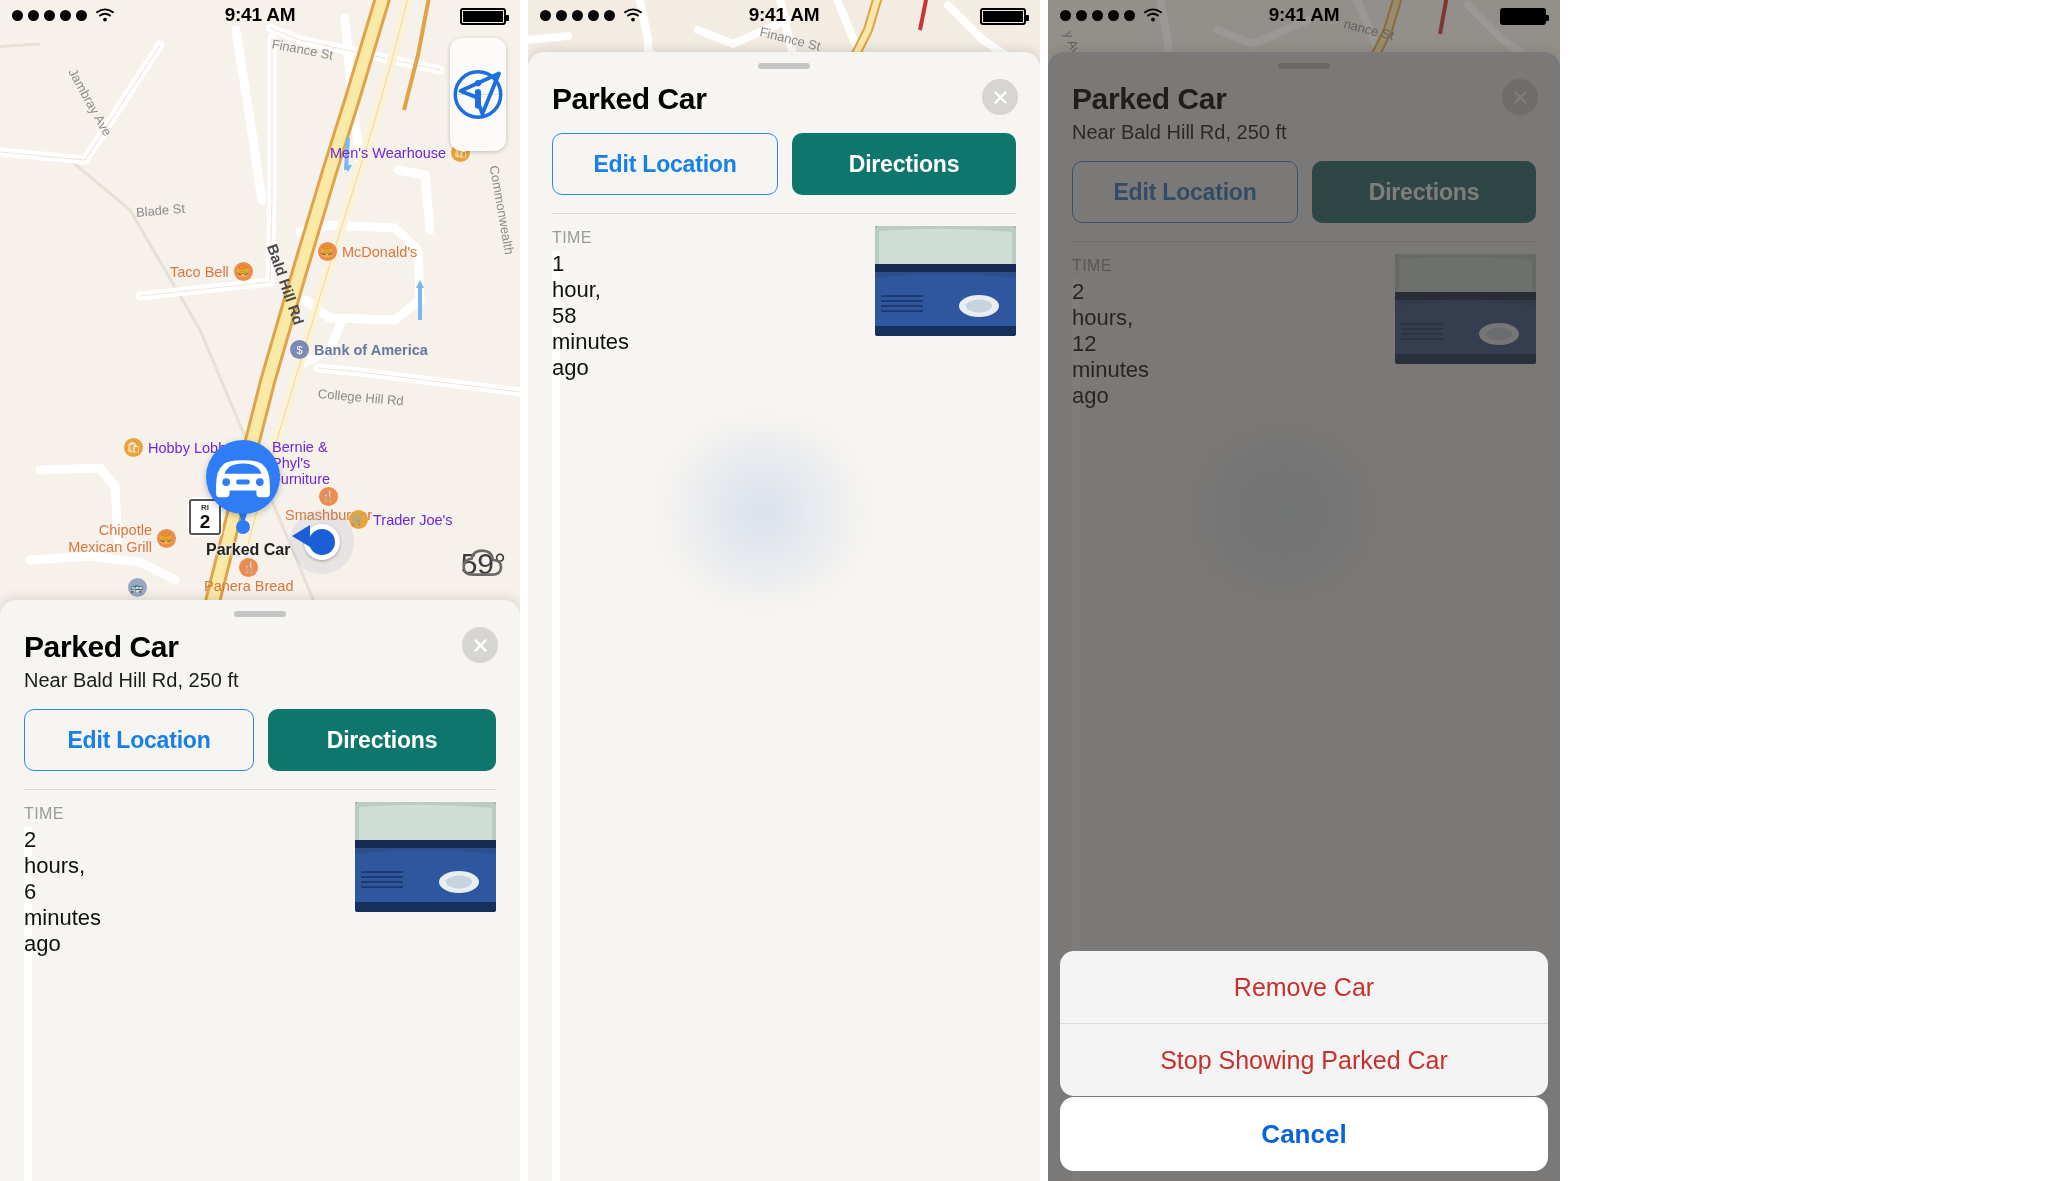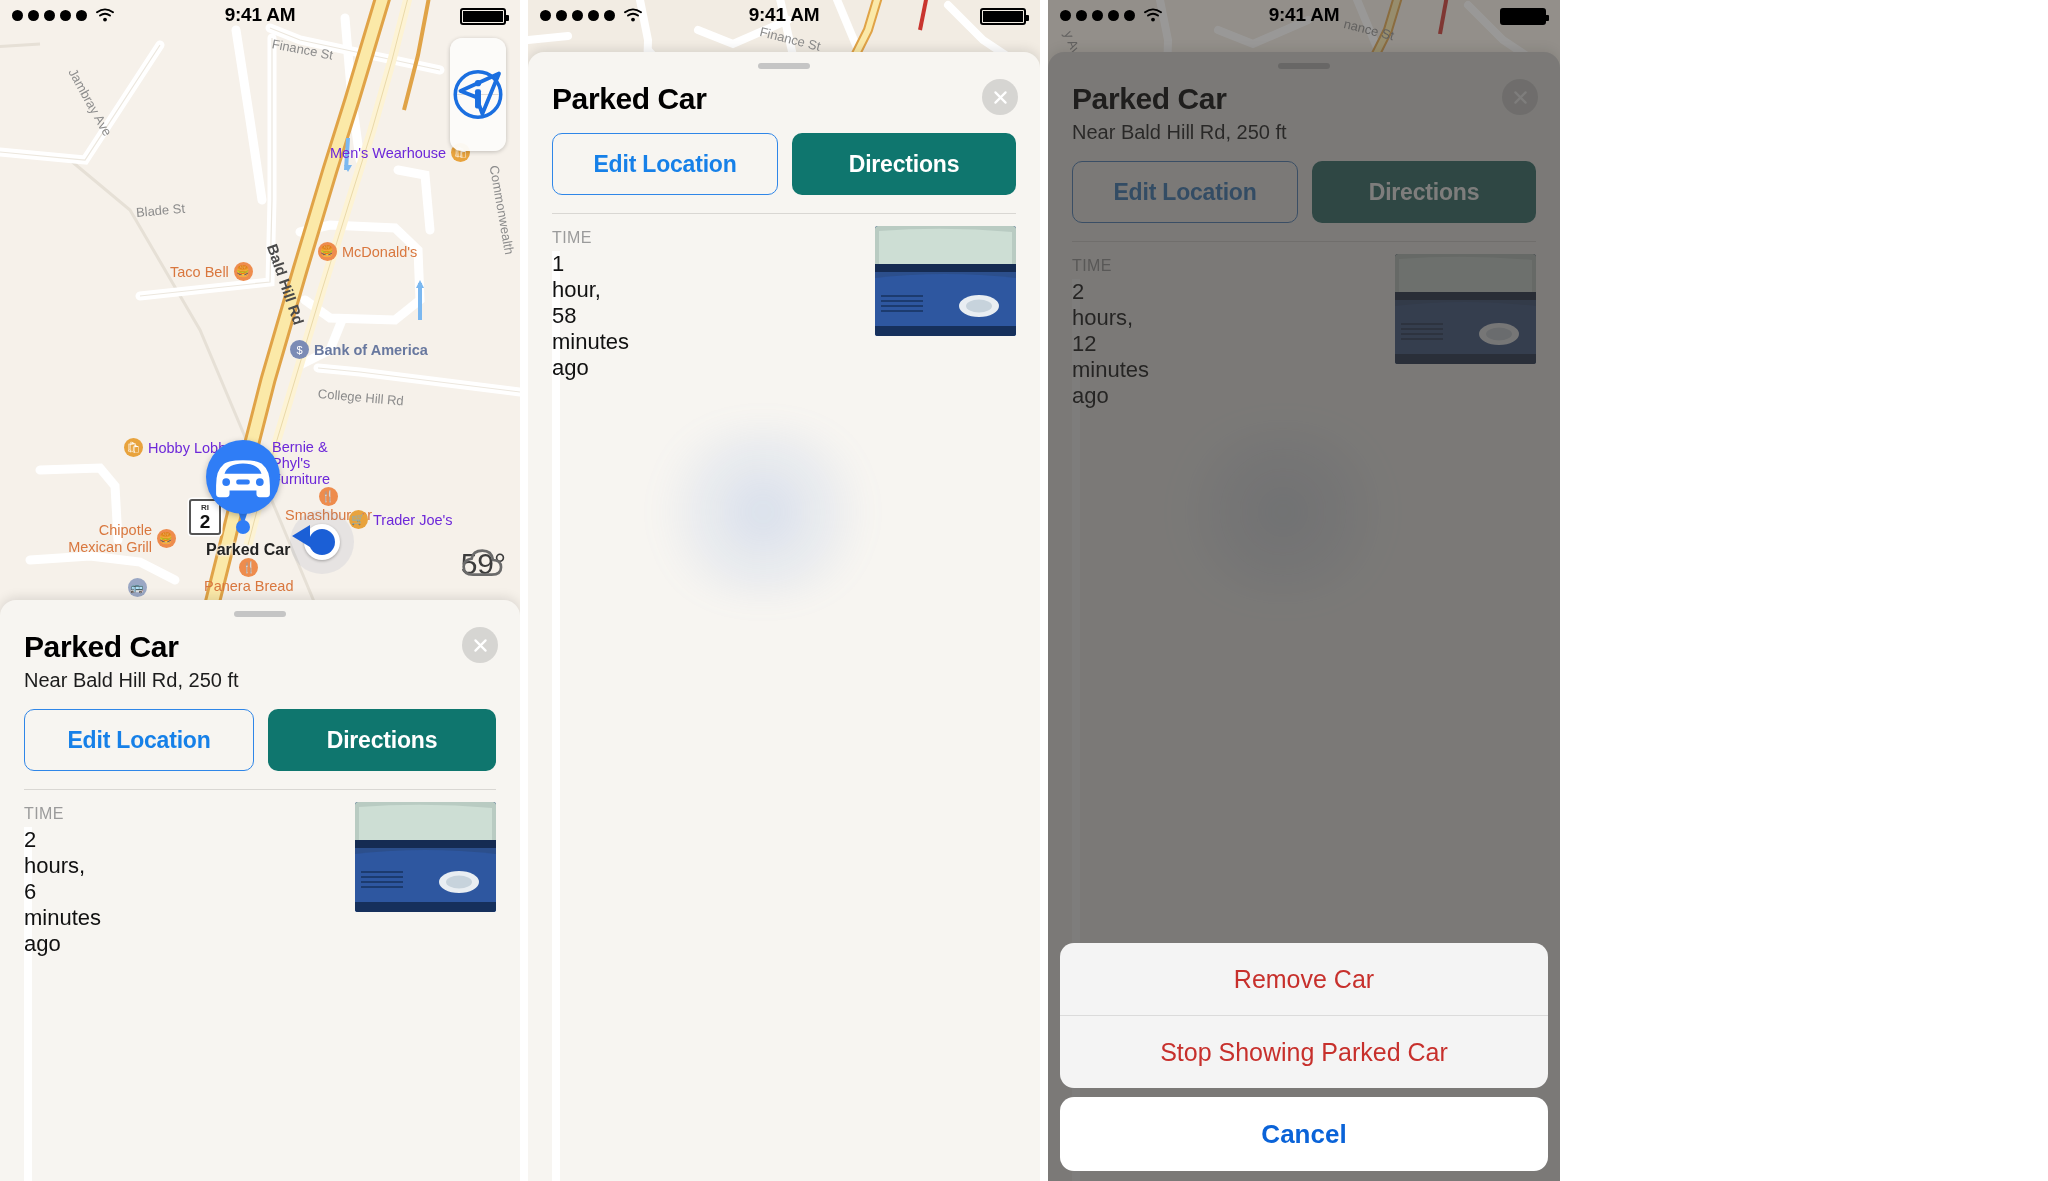--- a/index.html
+++ b/index.html
@@ -153,21 +153,21 @@
   .thumb svg { width: 100%; height: 100%; display: block; }
 
   
   .dimmer { position: absolute; inset: 0; background: rgba(60,58,55,.52); z-index: 50; }
   .dim-card { filter: grayscale(.35) brightness(.78); }
 
   
   .sheet { position: absolute; left: 12px; right: 12px; bottom: 10px; z-index: 70; }
   .sheet-group {
     background: rgba(249,249,249,.96); border-radius: 14px; overflow: hidden;
-    margin-bottom: 9px;
+    margin-bottom: 1px;
   }
   .sheet-item {
     height: 72px; display: flex; align-items: center; justify-content: center;
     font-size: 25px; color: #c7302c;
   }
   .sheet-div { height: 1px; background: rgba(0,0,0,.10); }
   .sheet-cancel {
     background: #fff; border-radius: 14px; height: 74px;
     display: flex; align-items: center; justify-content: center;
     font-size: 26px; font-weight: 700; color: #0a63d8;

